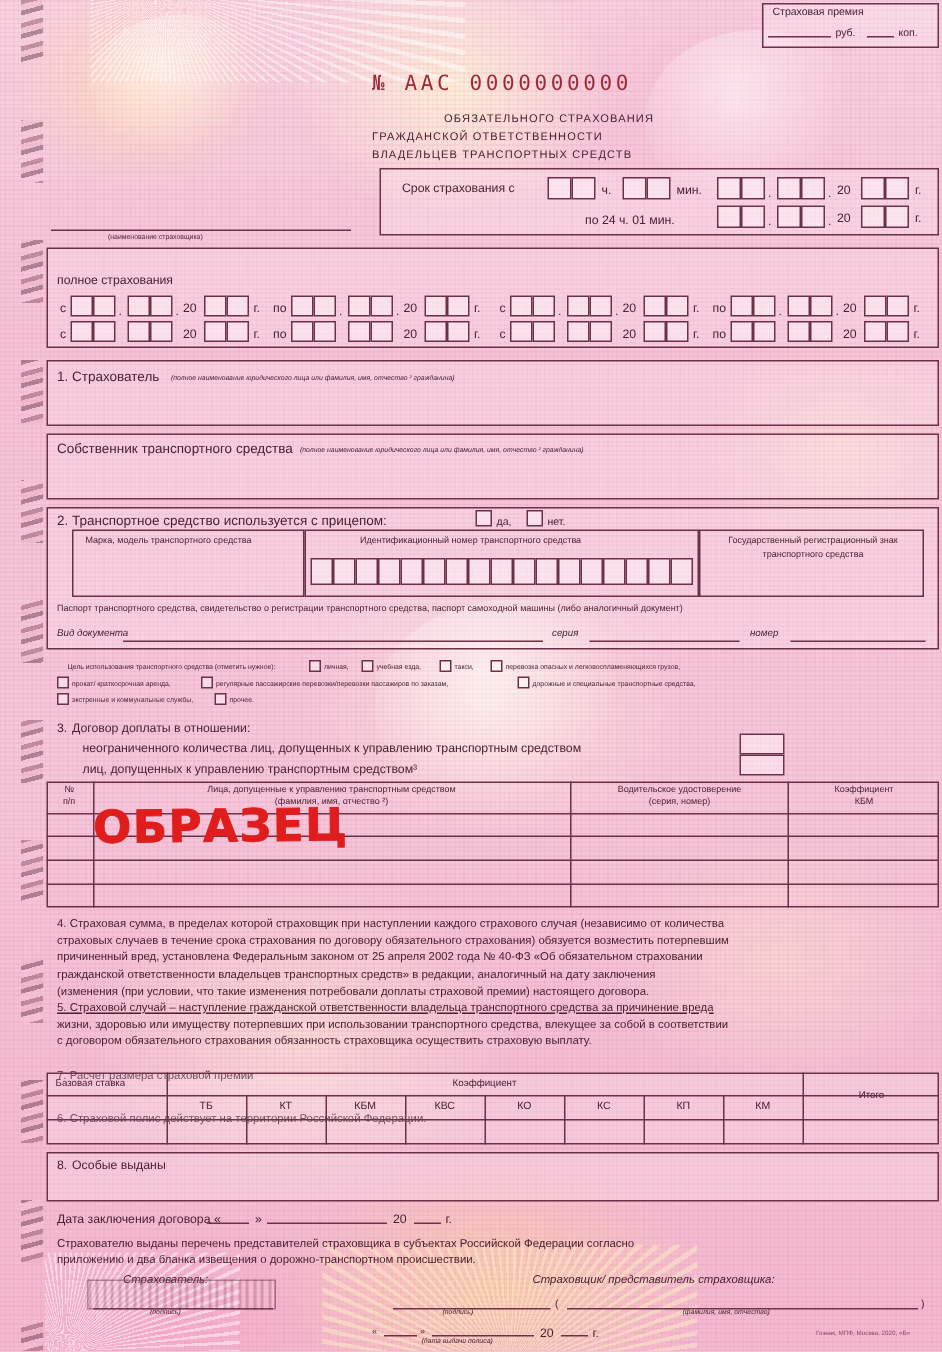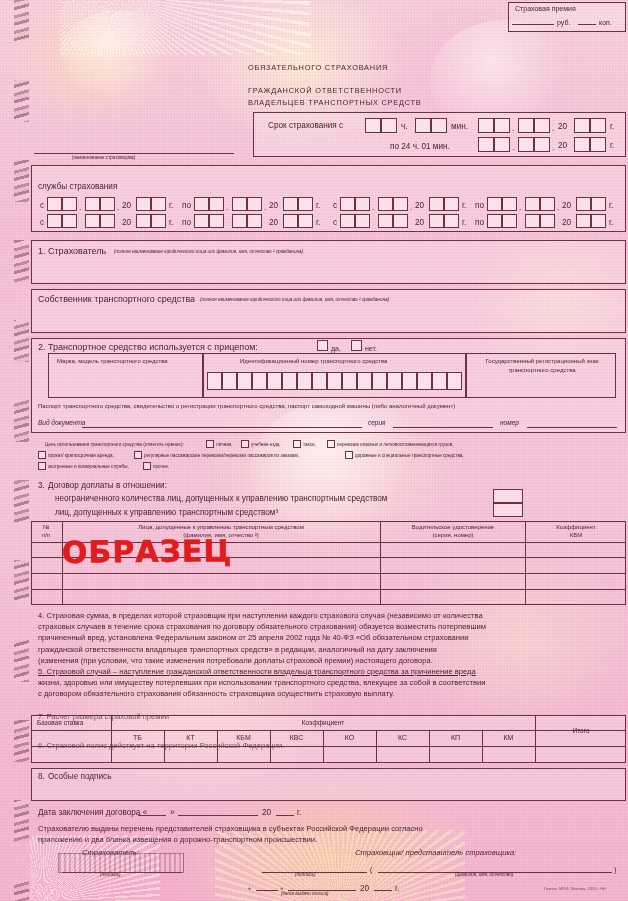--- a/index.html
+++ b/index.html
@@ -121,21 +121,22 @@
 <div class="flower" style="left:60px;top:10px;width:120px;height:90px;"></div>
 <div class="flower" style="left:430px;top:20px;width:150px;height:120px;"></div>
 <div class="flower" style="left:250px;top:400px;width:180px;height:140px;"></div>
 <div id="topfan"></div>
 <div id="fan"></div>
 <div id="fan2"></div>
 <div id="holo"></div>
 
 <div id="doc">
 
-  <div class="subt" style="top:63px;">ОБЯЗАТЕЛЬНОГО СТРАХОВАНИЯ</div>
+  <div id="polnum">№ ААС 0000000000</div>
+  <div class="subt" style="top:74px;margin-left:48px;">ОБЯЗАТЕЛЬНОГО СТРАХОВАНИЯ</div>
   <div class="subt" style="top:86px;">ГРАЖДАНСКОЙ ОТВЕТСТВЕННОСТИ</div>
   <div class="subt" style="top:98px;">ВЛАДЕЛЬЦЕВ ТРАНСПОРТНЫХ СРЕДСТВ</div>
 
   <div class="bx panel" id="prem"></div>
   <div class="t f7" style="left:515px;top:5px;">Страховая премия</div>
   <div class="dline" style="left:512px;top:24px;width:42px;"></div>
   <div class="t f7" style="left:557px;top:19px;">руб.</div>
   <div class="dline" style="left:578px;top:24px;width:18px;"></div>
   <div class="t f7" style="left:599px;top:19px;">коп.</div>
 
@@ -167,21 +168,21 @@
   <div class="t f8" style="left:552px;top:143px;">.</div>
   <div class="t f8" style="left:558px;top:141px;">20</div>
   <div class="cell" style="left:574px;top:137px;width:16px;height:15px;"></div>
   <div class="cell" style="left:590px;top:137px;width:16px;height:15px;"></div>
   <div class="t f8" style="left:610px;top:141px;">г.</div>
 
   <div class="dline" style="left:34px;top:153px;width:200px;"></div>
   <div class="t f5" style="left:72px;top:155px;">(наименование страховщика)</div>
 
   <div class="bx panel" style="left:31px;top:165px;width:595px;height:67px;"></div>
-  <div class="t f8" style="left:38px;top:182px;">службы страхования</div>
+  <div class="t f8" style="left:38px;top:182px;">полное страхования</div>
 
   <div class="t f8" style="left:40px;top:201px;">с</div>
   <div class="cell" style="left:47px;top:197px;width:15px;height:14px;"></div>
   <div class="cell" style="left:62px;top:197px;width:15px;height:14px;"></div>
   <div class="t f8" style="left:79px;top:203px;">.</div>
   <div class="cell" style="left:85px;top:197px;width:15px;height:14px;"></div>
   <div class="cell" style="left:100px;top:197px;width:15px;height:14px;"></div>
   <div class="t f8" style="left:117px;top:203px;">.</div>
   <div class="t f8" style="left:122px;top:201px;">20</div>
   <div class="cell" style="left:136px;top:197px;width:15px;height:14px;"></div>
@@ -402,21 +403,21 @@
       <div class="wrap f7" style="position: absolute; left: 429px; top: 734px; width: 53px; text-align: center;">КП</div>
       <div class="tbl-line" style="left: 429px; top: 730px; width: 1px; height: 33px;"></div>
       <div class="cell" style="left: 430px; top: 747px; width: 51px; height: 15px; border: none; background: transparent;"></div>
       <div class="wrap f7" style="position: absolute; left: 482px; top: 734px; width: 53px; text-align: center;">КМ</div>
       <div class="tbl-line" style="left: 482px; top: 730px; width: 1px; height: 33px;"></div>
       <div class="cell" style="left: 483px; top: 747px; width: 51px; height: 15px; border: none; background: transparent;"></div>
     </div>
 
   <div class="bx panel" style="left:31px;top:768px;width:595px;height:33px;"></div>
   <div class="t f8" style="left:38px;top:772px;">8.</div>
-  <div class="t f8" style="left:48px;top:772px;">Особые подпись</div>
+  <div class="t f8" style="left:48px;top:772px;">Особые выданы</div>
 
   <div class="t f8" style="left:38px;top:808px;">Дата заключения договора «</div>
   <div class="dline" style="left:138px;top:815px;width:28px;"></div>
   <div class="t f8" style="left:170px;top:808px;">»</div>
   <div class="dline" style="left:178px;top:815px;width:80px;"></div>
   <div class="t f8" style="left:262px;top:808px;">20</div>
   <div class="dline" style="left:276px;top:815px;width:18px;"></div>
   <div class="t f8" style="left:297px;top:808px;">г.</div>
 
   <div class="t f75" style="left:38px;top:835px;">приложению и два бланка извещения о дорожно-транспортном происшествии.</div>

